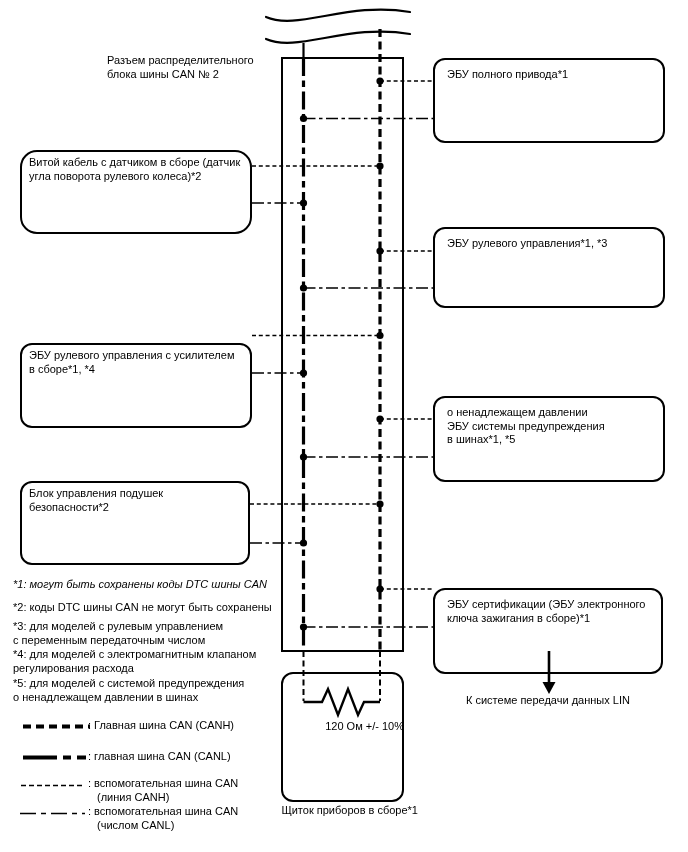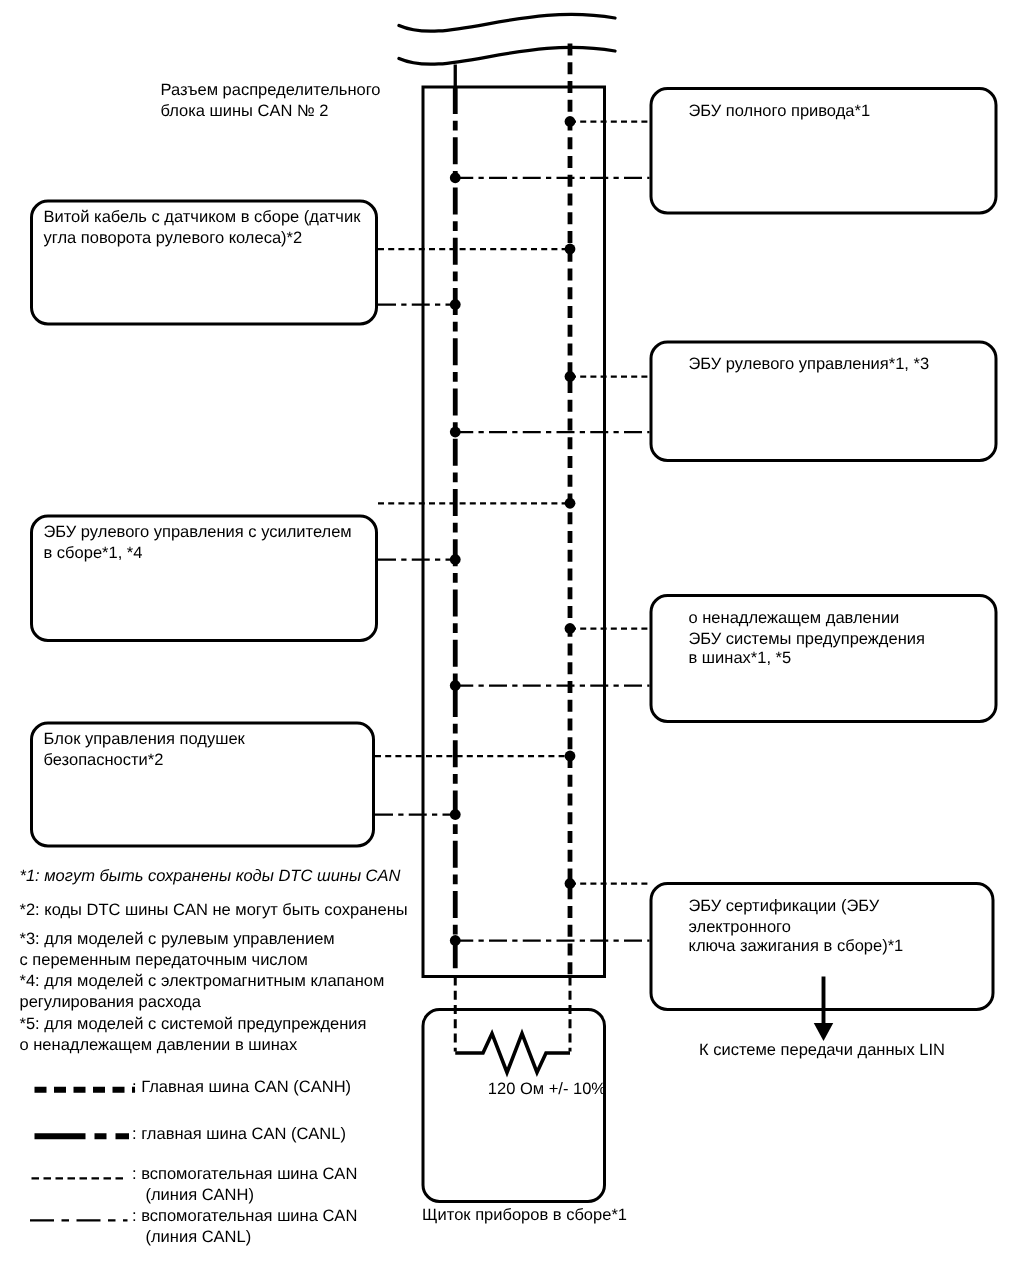--- a/index.html
+++ b/index.html
@@ -8,37 +8,37 @@
     font-family:"Liberation Sans","DejaVu Sans",sans-serif;
     font-size:11px;color:#000;line-height:13.5px;
   }
   .stage *{box-sizing:border-box;}
   svg.wires{position:absolute;left:0;top:0;z-index:3;pointer-events:none;}
   svg.wires line, svg.wires path, svg.wires rect{stroke:#000;fill:none;}
   .node{
     position:absolute;border:2.4px solid #000;border-radius:12px;background:#fff;z-index:1;
   }
   .node-l{padding:4px 7px;}
-  .node-r{padding:8px 24px;}
+  .node-r{padding:8px 12px;}
   .lbl{position:absolute;white-space:nowrap;z-index:2;}
   .lbl div{white-space:nowrap;}
   .fnote{position:absolute;z-index:2;line-height:13.5px;}
   .center{text-align:right;}
 </style>
 </head>
 <body>
 
 <div class="stage">
 
   <div class="lbl" style="left:107px;top:54px;">
     <div>Разъем распределительного</div>
     <div>блока шины CAN № 2</div>
   </div>
 
-  <div class="node node-l" style="left:20px;top:133px;width:232px;height:84px;">
+  <div class="node node-l" style="left:20px;top:150px;width:232px;height:84px;border-radius:17px;">
     <div>Витой кабель с датчиком в сборе (датчик</div>
     <div>угла поворота рулевого колеса)*2</div>
   </div>
   <div class="node node-l" style="left:20px;top:311px;width:232px;height:85px;margin-top:32px;">
     <div>ЭБУ рулевого управления с усилителем</div>
     <div>в сборе*1, *4</div>
   </div>
   <div class="node node-l" style="left:20px;top:481px;width:230px;height:84px;">
     <div>Блок управления подушек</div>
     <div>безопасности*2</div>
@@ -86,21 +86,21 @@
   </div>
 
   <div class="lbl" style="left:88px;top:719px;">: Главная шина CAN (CANH)</div>
   <div class="lbl" style="left:88px;top:750px;">: главная шина CAN (CANL)</div>
   <div class="lbl" style="left:88px;top:777px;">
     <div>: вспомогательная шина CAN</div>
     <div style="padding-left:9px;">(линия CANH)</div>
   </div>
   <div class="lbl" style="left:88px;top:805px;">
     <div>: вспомогательная шина CAN</div>
-    <div style="padding-left:9px;">(линия CANL)</div>
+    <div style="padding-left:9px;">(числом CANL)</div>
   </div>
 
   <svg class="wires" width="688" height="852" viewBox="0 0 688 852">
 
     <g stroke-width="2.2" stroke-linecap="round">
       <path d="M266,17 C298,31 348,1 410,12"></path>
       <path d="M266,39 C298,53 348,23 410,34"></path>
     </g>
 
     <rect x="282" y="58" width="121" height="593" stroke-width="2"></rect>

